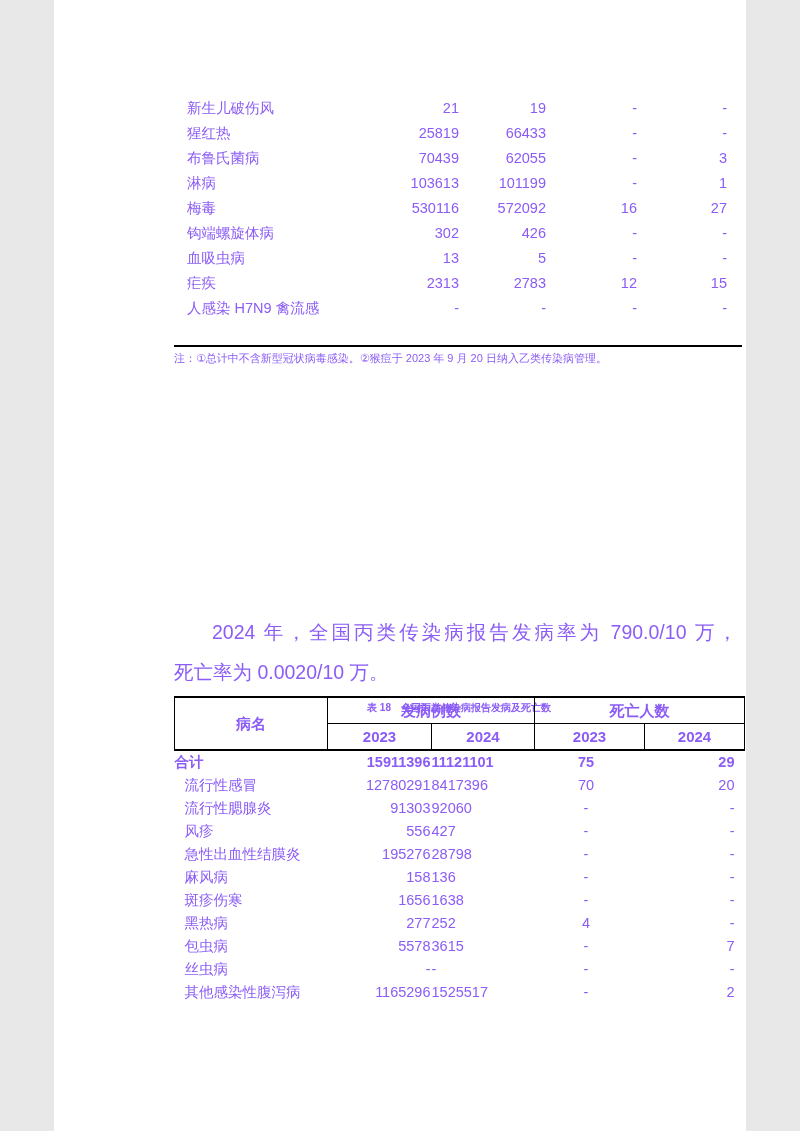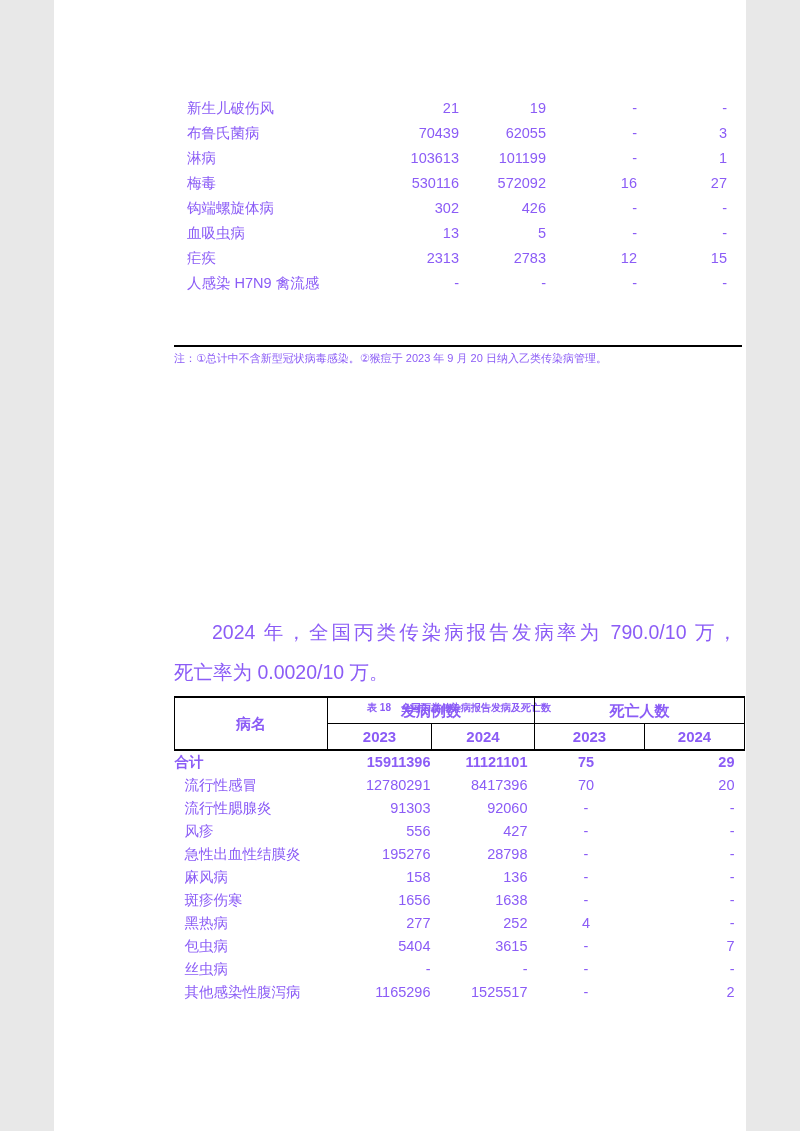--- a/index.html
+++ b/index.html
@@ -33,21 +33,21 @@
   table.t18 { position:absolute; left:120px; top:696px; border-collapse:collapse; table-layout:fixed; border-top:2px solid #000; }
   table.t18 th { padding:0; height:25px; line-height:25px; font-size:15px; font-weight:bold; text-align:center;
                  border-left:1px solid #000; border-right:1px solid #000; white-space:nowrap; }
   table.t18 th.h-group { border-bottom:1px solid #000; }
   table.t18 th.h-name  { border-bottom:2px solid #000; }
   table.t18 th.h-year  { border-bottom:2px solid #000; }
   table.t18 td { padding:0; height:23px; line-height:23px; font-size:14.5px; white-space:nowrap; }
   table.t18 td.name { padding-left:10px; text-align:left; }
   table.t18 tr.total td.name { padding-left:0; }
   table.t18 td.n1 { text-align:right; padding-right:1px; }
-  table.t18 td.n2 { text-align:right; padding-right:7px; }
+  table.t18 td.n2 { text-align:left; padding-right:7px; }
   table.t18 td.n3 { text-align:center; padding-right:7px; }
   table.t18 td.n4 { text-align:right; padding-right:10px; }
   table.t18 tr.total td { font-weight:bold; }
 </style>
 </head>
 <body>
 
 <div class="page">
 
   <table class="toptable">
@@ -60,20 +60,27 @@
     </colgroup>
     <tbody>
   <tr>
     <td class="name">新生儿破伤风</td>
     <td class="num">21</td>
     <td class="num">19</td>
     <td class="num">-</td>
     <td class="num">-</td>
   </tr>
 
+  <tr>
+    <td class="name">猩红热</td>
+    <td class="num">25819</td>
+    <td class="num">66433</td>
+    <td class="num">-</td>
+    <td class="num">-</td>
+  </tr>
 
   <tr>
     <td class="name">布鲁氏菌病</td>
     <td class="num">70439</td>
     <td class="num">62055</td>
     <td class="num">-</td>
     <td class="num">3</td>
   </tr>
 
   <tr>
@@ -221,21 +228,21 @@
   <tr>
     <td class="name">黑热病</td>
     <td class="n1">277</td>
     <td class="n2">252</td>
     <td class="n3">4</td>
     <td class="n4">-</td>
   </tr>
 
   <tr>
     <td class="name">包虫病</td>
-    <td class="n1">5404</td>
+    <td class="n1">5578</td>
     <td class="n2">3615</td>
     <td class="n3">-</td>
     <td class="n4">7</td>
   </tr>
 
   <tr>
     <td class="name">丝虫病</td>
     <td class="n1">-</td>
     <td class="n2">-</td>
     <td class="n3">-</td>

